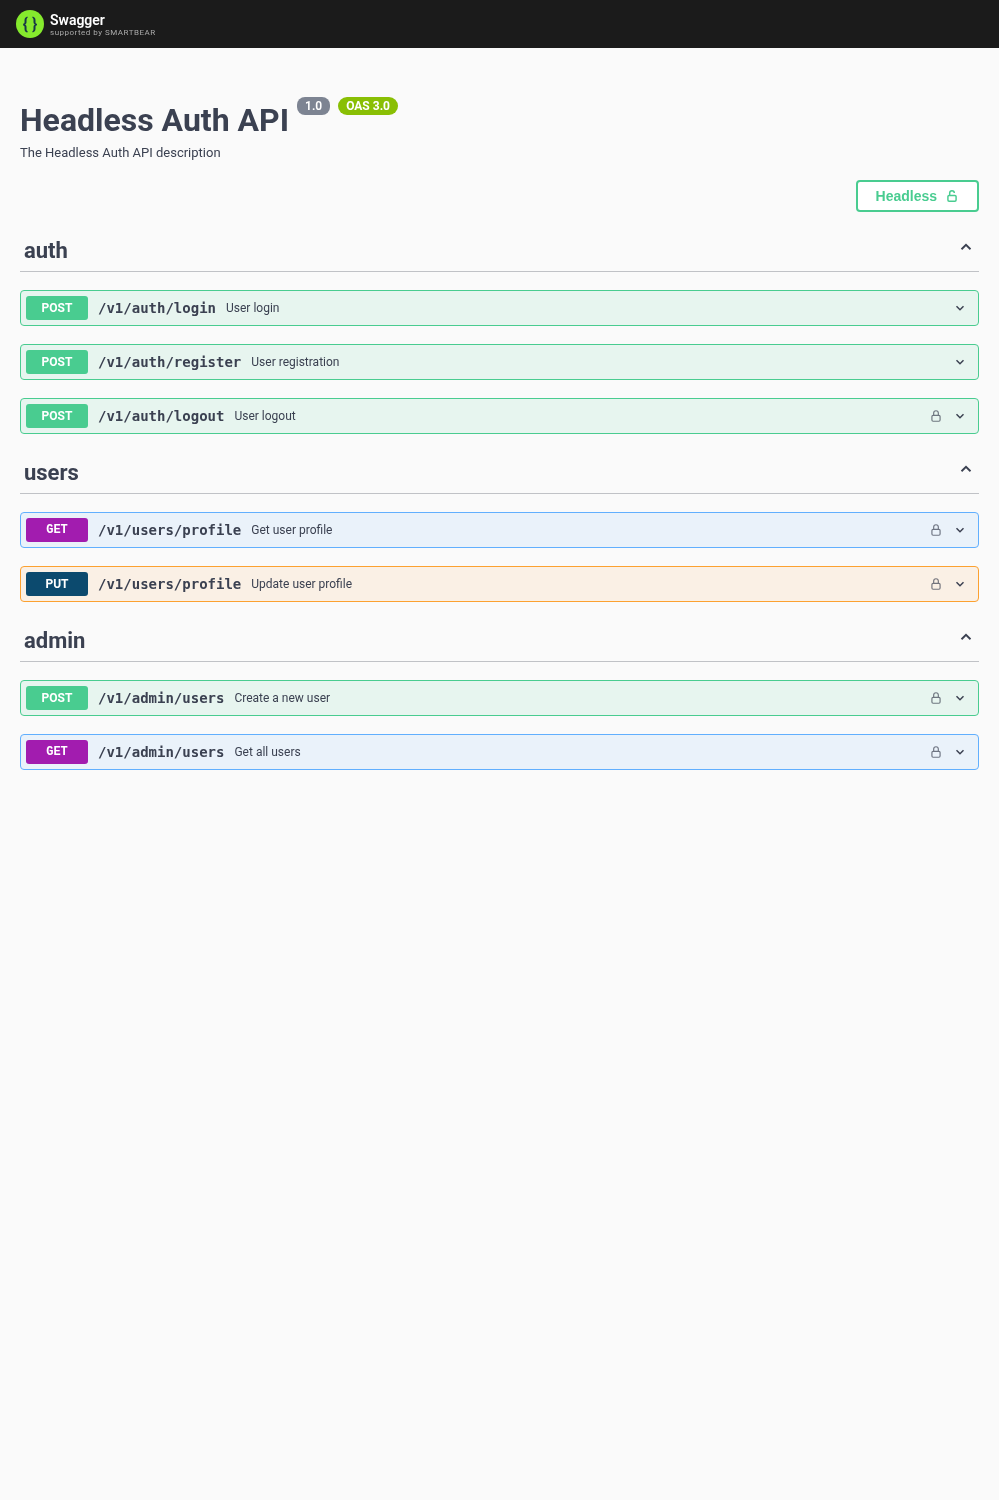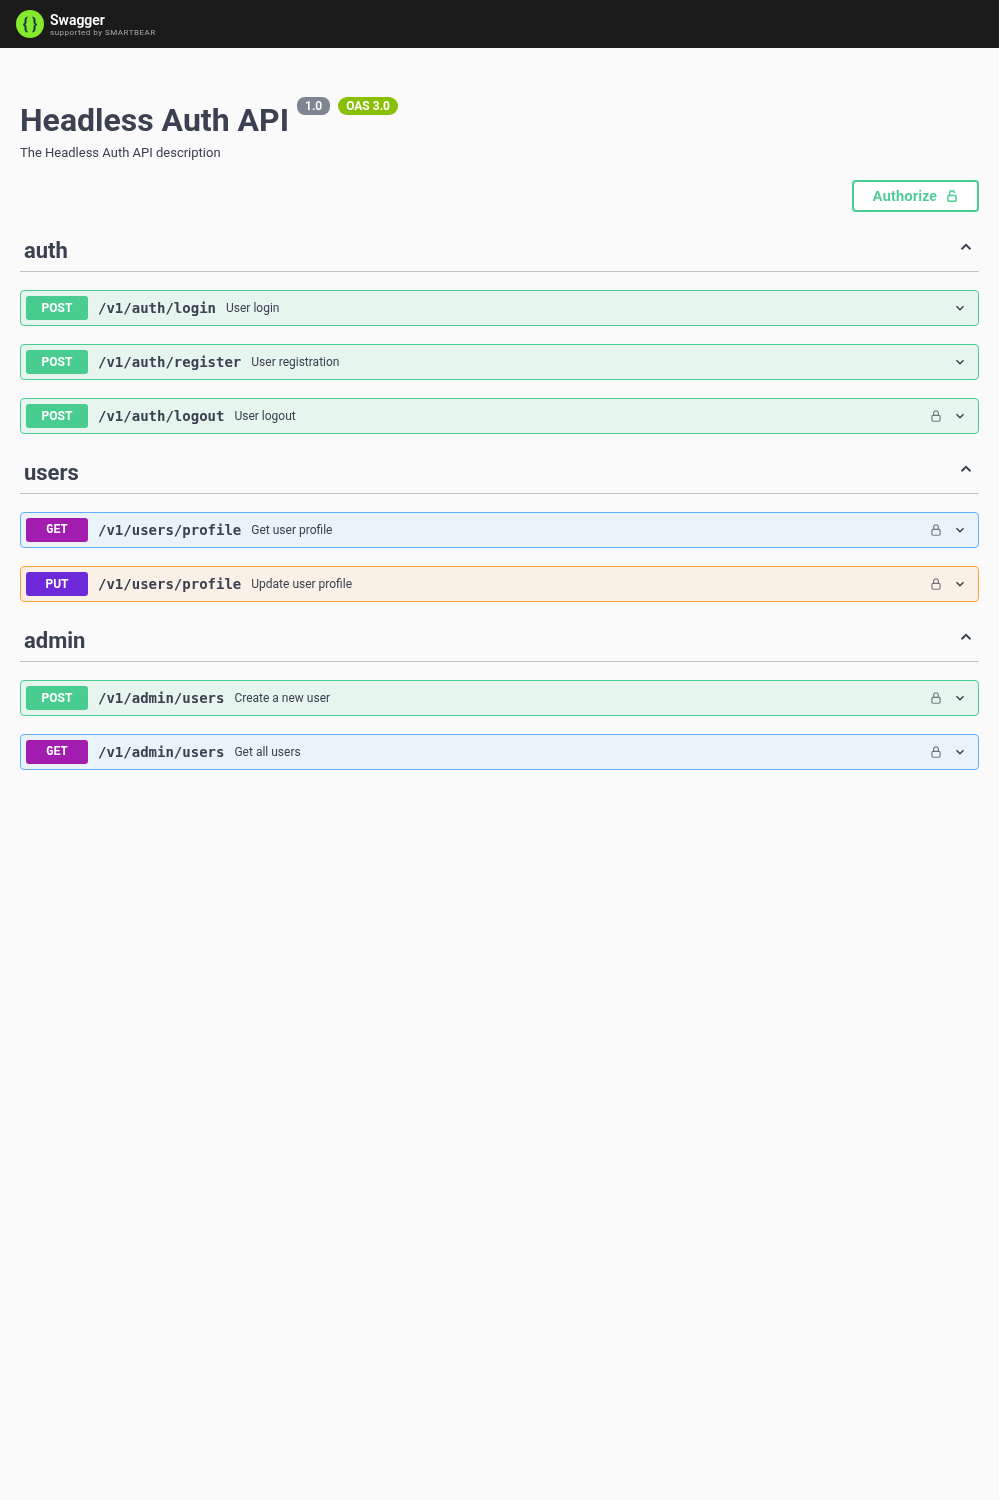--- a/index.html
+++ b/index.html
@@ -74,21 +74,21 @@
   .opblock.get  { background: rgba(97,175,254,.1); border-color: #61affe; }
   .opblock.put  { background: rgba(252,161,48,.1); border-color: #fca130; }
 
   .method {
     min-width: 62px; text-align: center; font-weight: 700;
     color: #fff; border-radius: 3px; padding: 5px 0; font-size: 12px;
     text-transform: uppercase; margin-right: 10px;
   }
   .method.post { background: #49cc90; }
   .method.get  { background: #a21caf; font-family: Liberation Mono, monospace; }
-  .method.put  { background: #6d28d9; }
+  .method.put  { background: #0c4a6e; }
 
   .path { font-family: Menlo, Monaco, Consolas, monospace; font-weight: 600; font-size: 14px; color: #3b4151; margin-right: 10px; }
   .summary { font-size: 12px; color: #3b4151; flex: 1; }
 
   .opblock-right { display: flex; align-items: center; gap: 10px; margin-left: auto; padding-right: 6px; }
   .lock-small { width: 14px; height: 14px; color: #3b4151; opacity: .7; }
   .chev-small { width: 14px; height: 14px; color: #3b4151; }
 </style>
 </head>
 <body>
@@ -109,21 +109,21 @@
     <div class="title-row">
       <h1>Headless Auth API</h1>
       <span class="version-badge">1.0</span>
       <span class="oas-badge">OAS 3.0</span>
     </div>
     <div class="desc">The Headless Auth API description</div>
   </div>
 
   <div class="auth-row">
     <button class="authorize-btn">
-      <span>Authorize</span>
+      <span>Headless</span>
       <svg class="lock-icon" viewBox="0 0 24 24" fill="none" stroke="currentColor" stroke-width="2.5">
         <rect x="5" y="11" width="14" height="10" rx="2"></rect>
           <path d="M8 11V7a4 4 0 0 1 8 0"></path>
       </svg>
     </button>
   </div>
 
   <div id="tags">
       <div class="tag-section">
         <div class="tag-header">

